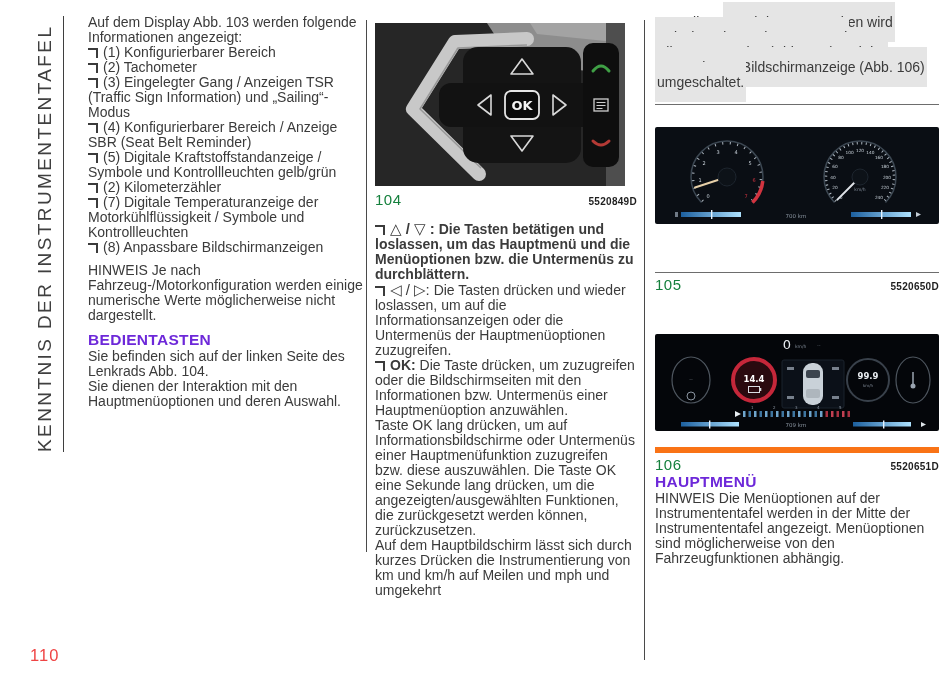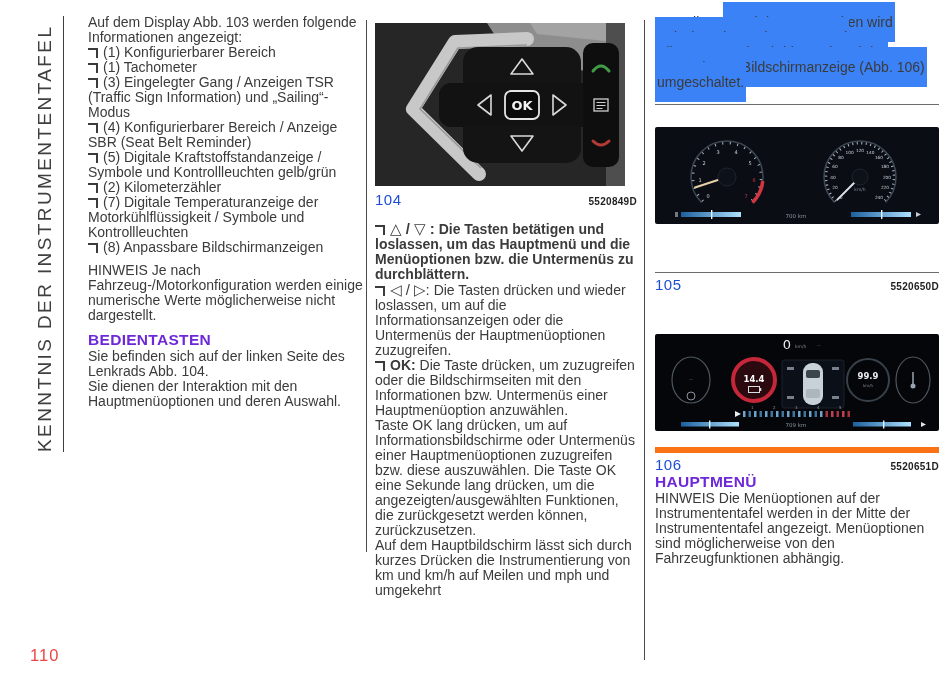--- a/index.html
+++ b/index.html
@@ -20,45 +20,45 @@
   .vdiv1{left:366px;top:20px;height:532px;}
   .vdiv2{left:644px;top:20px;height:640px;}
   p{margin:0;}
   .gap{margin-top:8px;}
   .h1{font-weight:bold;font-size:15.5px;color:#6d28d9;letter-spacing:.3px;margin:9px 0 2px 0;}
   
   .bullet{display:inline-block;width:8px;height:8px;border-top:2px solid #3b3b3b;
           border-right:2px solid #3b3b3b;margin-right:5px;vertical-align:-1px;}
   .tri{font-size:15px;}
   .bold{font-weight:bold;}
-  .hl{background:#3b82f6;padding:12px 2px;-webkit-box-decoration-break:clone;box-decoration-break:clone;}
+  .hl{background:#e5e5e5;padding:12px 2px;-webkit-box-decoration-break:clone;box-decoration-break:clone;}
   .hr{border:0;border-top:1px solid #6d6d6d;height:0;margin:0;}
   
   .fig{margin:0;}
   .figcap{display:flex;justify-content:space-between;align-items:baseline;}
-  .figcap .num{font-size:15px;color:#1d4ed8;letter-spacing:.5px;}
+  .figcap .num{font-size:15px;color:#15803d;letter-spacing:.5px;}
   .figcap .code{font-size:10px;font-weight:bold;color:#1f1f1f;letter-spacing:.3px;}
   svg text{font-family:"DejaVu Sans","Liberation Sans",sans-serif;}
   .photo{display:block;}
 </style>
 </head>
 <body>
 
 <div class="page">
 
   <div class="side-title">KENNTNIS DER INSTRUMENTENTAFEL</div>
   <div class="pagenum">110</div>
 
   <div class="vdiv vdiv1"></div>
   <div class="vdiv vdiv2"></div>
 
   <div class="col col-left">
     <p><span>Auf dem Display Abb. 103 werden folgende Informationen angezeigt:</span></p>
     <p class="li"><span class="bullet"></span><span>(1) Konfigurierbarer Bereich</span></p>
-    <p class="li"><span class="bullet"></span><span>(1) Tachometer</span></p>
+    <p class="li"><span class="bullet"></span><span>(2) Tachometer</span></p>
     <p class="li"><span class="bullet"></span><span>(3) Eingelegter Gang / Anzeigen TSR (Traffic Sign Information) und „Sailing“-Modus</span></p>
     <p class="li"><span class="bullet"></span><span>(4) Konfigurierbarer Bereich / Anzeige SBR (Seat Belt Reminder)</span></p>
     <p class="li"><span class="bullet"></span><span>(5) Digitale Kraftstoffstandanzeige / Symbole und Kontrollleuchten gelb/grün</span></p>
     <p class="li"><span class="bullet"></span><span>(2) Kilometerzähler</span></p>
     <p class="li"><span class="bullet"></span><span>(7) Digitale Temperaturanzeige der Motorkühlflüssigkeit / Symbole und Kontrollleuchten</span></p>
     <p class="li"><span class="bullet"></span><span>(8) Anpassbare Bildschirmanzeigen</span></p>
     <p class="gap">HINWEIS Je nach Fahrzeug-/Motorkonfiguration werden einige numerische Werte möglicherweise nicht dargestellt.</p>
     <p class="h1">BEDIENTASTEN</p>
     <p>Sie befinden sich auf der linken Seite des Lenkrads Abb. 104.</p>
     <p>Sie dienen der Interaktion mit den Hauptmenüoptionen und deren Auswahl.</p>
@@ -99,21 +99,21 @@
 
     <p class="gap" style="margin-top:12px;font-weight:bold;">
       <span class="bullet"></span><span class="tri">△ / ▽ :</span> <span>Die Tasten betätigen und loslassen, um das Hauptmenü und die Menüoptionen bzw. die Untermenüs zu durchblättern.</span>
     </p>
     <p>
       <span class="bullet"></span><span class="tri">◁ / ▷:</span> <span>Die Tasten drücken und wieder loslassen, um auf die Informationsanzeigen oder die Untermenüs der Hauptmenüoptionen zuzugreifen.</span>
     </p>
     <p>
       <span class="bullet"></span><span class="bold">OK:</span> <span>Die Taste drücken, um zuzugreifen oder die Bildschirmseiten mit den Informationen bzw. Untermenüs einer Hauptmenüoption anzuwählen.</span>
     </p>
-    <p>Taste OK lang drücken, um auf Informationsbildschirme oder Untermenüs einer Hauptmenüoptionen zuzugreifen bzw. diese auszuwählen. Die Taste OK eine Sekunde lang drücken, um die angezeigten/ausgewählten Funktionen, die zurückgesetzt werden können, zurückzusetzen.</p>
+    <p>Taste OK lang drücken, um auf Informationsbildschirme oder Untermenüs einer Hauptmenüfunktion zuzugreifen bzw. diese auszuwählen. Die Taste OK eine Sekunde lang drücken, um die angezeigten/ausgewählten Funktionen, die zurückgesetzt werden können, zurückzusetzen.</p>
     <p>Auf dem Hauptbildschirm lässt sich durch kurzes Drücken die Instrumentierung von km und km/h auf Meilen und mph und umgekehrt</p>
   </div>
 
   <div class="col col-right">
     <p><span>umstellen. </span><span class="hl">Durch langes Drücken wird zwischen der Tachometer- und Kilometeranzeige (Abb. 105) und der anpassbaren Bildschirmanzeige (Abb. 106) umgeschaltet.</span></p>
 
     <hr class="hr" style="margin-top:14px;">
 
     <figure class="fig" style="margin-top:22px;">
       <svg class="photo" width="284" height="97" viewBox="0 0 284 97">

